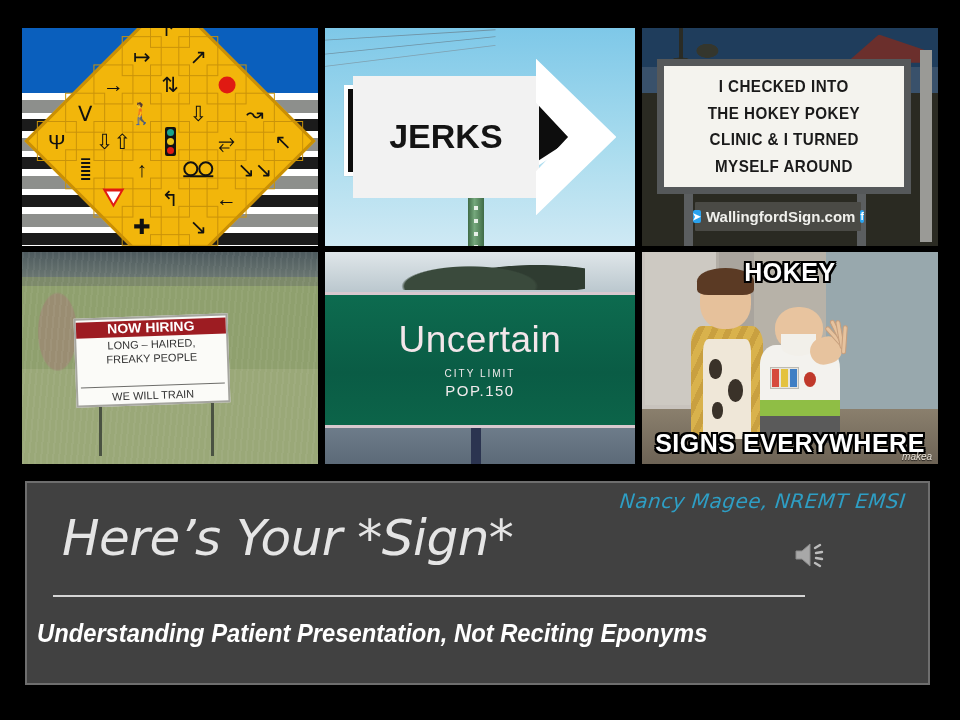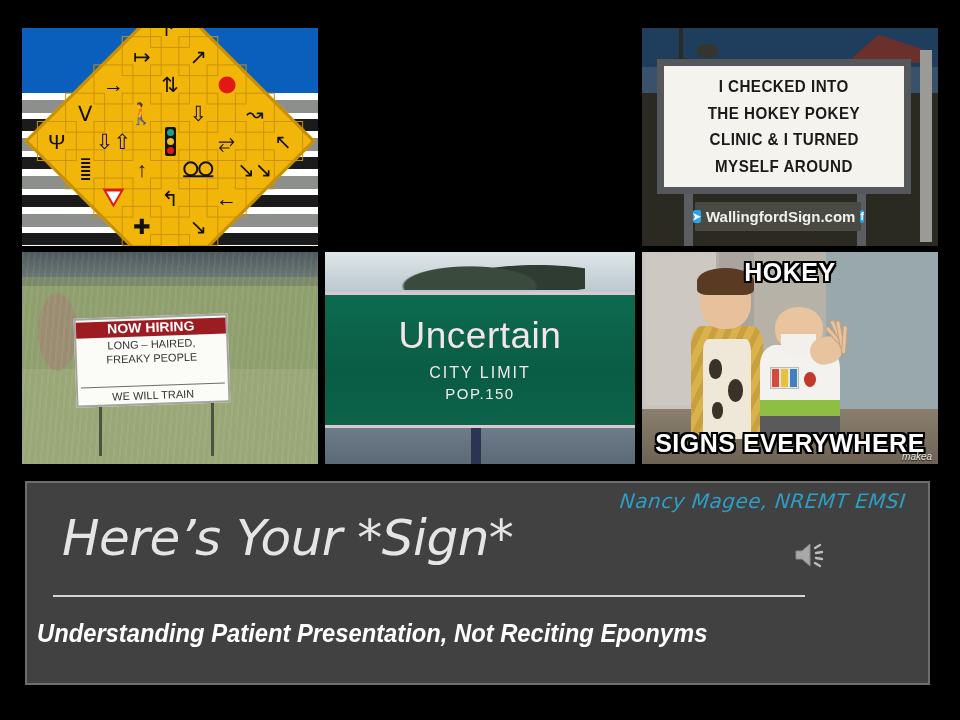--- a/index.html
+++ b/index.html
@@ -292,21 +292,21 @@
     border-bottom: 3px solid #d9c8cf;
     display: flex; flex-direction: column;
     align-items: center; justify-content: center;
   }
   .p5-city {
     color: #f3e6ea;
     font-size: 37px; font-weight: 400;
     line-height: 1; letter-spacing: 0.5px;
   }
   .p5-limit {
-    color: #f1eaec; font-size: 16px; font-weight: 500;
+    color: #f1eaec; font-size: 10px; font-weight: 500;
     letter-spacing: 2px; margin-top: 10px; text-align: center;
   }
   .p5-pop {
     color: #f1eaec; font-size: 15px; font-weight: 500;
     letter-spacing: 1.5px; margin-top: 3px;
   }
   .p5-post { position: absolute; left: 47%; top: 80%; width: 10px; height: 20%; background: #2b3450; }
 
   
   .p6-bg {
@@ -510,20 +510,36 @@
             <span class="p1-rr"></span>
           </div>
         <div class="p1-cell">
             <span class="p1-yield"></span>
           </div>
         <div class="p1-cell">✚</div>
         <div class="p1-cell">⊢</div>
       </div>
     </div>
 
+    <div class="photo r0 c1">
+      <div class="p2-sky"></div>
+      <svg class="p2-wires" viewBox="0 0 100 100" preserveAspectRatio="none">
+        <line x1="0" y1="14" x2="100" y2="2" stroke="#6f93a5" stroke-width="0.9"></line>
+        <line x1="0" y1="30" x2="100" y2="10" stroke="#6f93a5" stroke-width="0.9"></line>
+        <line x1="0" y1="44" x2="100" y2="20" stroke="#7fa0b0" stroke-width="0.8"></line>
+      </svg>
+      <div class="p2-post"></div>
+      <div class="p2-sign">
+        <div class="p2-sign-inner"></div>
+      </div>
+      <div class="p2-plate">
+        <span>JERKS</span>
+      </div>
+      <div class="p2-arrowhead"></div>
+    </div>
 
     <div class="photo r0 c2">
       <div class="p3-bg"></div>
       <div class="p3-tree"></div>
       <div class="p3-roof"></div>
       <div class="p3-pole-r"></div>
       <div class="p3-legs">
         <div class="p3-leg" style="left:6%"></div>
         <div class="p3-leg" style="right:6%"></div>
       </div>

